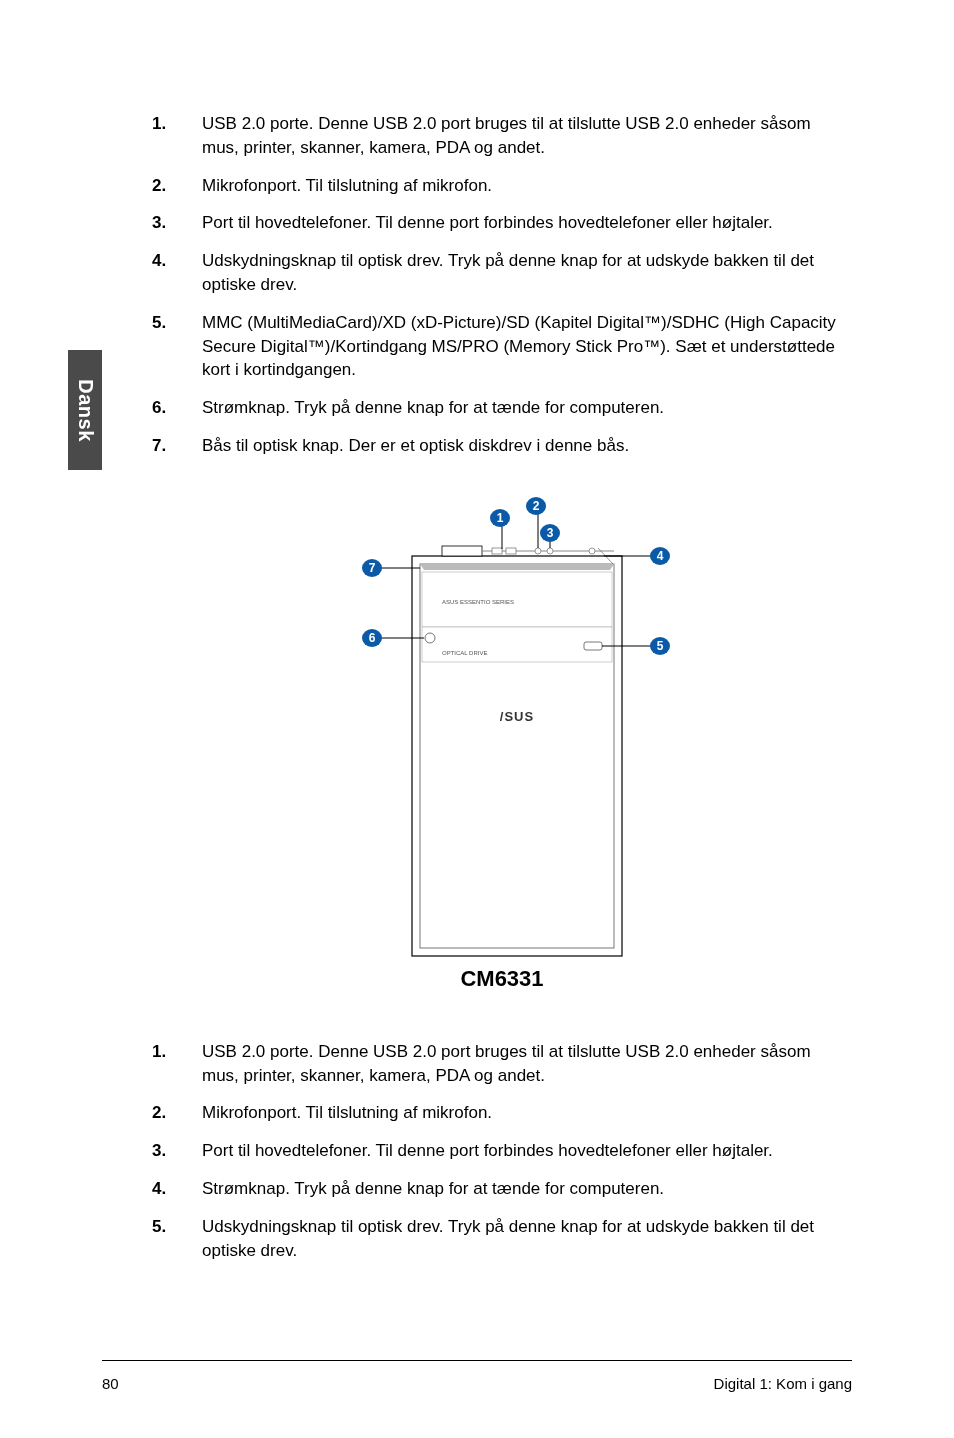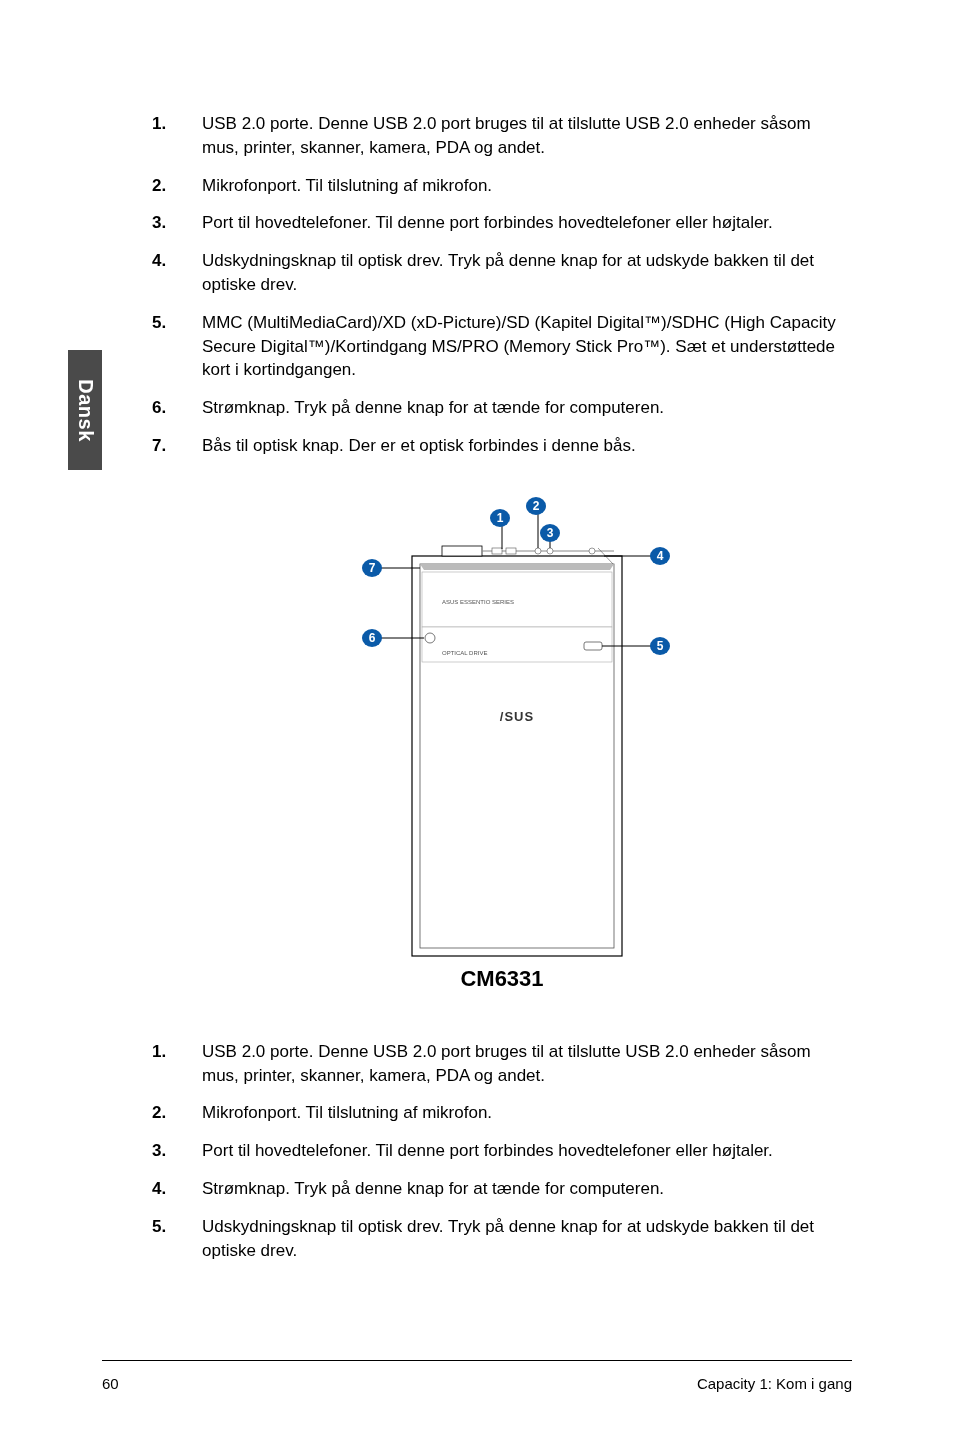--- a/index.html
+++ b/index.html
@@ -49,21 +49,21 @@
     <li>
         <span class="num">5.</span>
         <span class="body"><b>MMC (MultiMediaCard)/XD (xD-Picture)/SD (Kapitel Digital™)/SDHC (High Capacity Secure Digital™)/Kortindgang MS/PRO (Memory Stick Pro™).</b><span> Sæt et understøttede kort i kortindgangen.</span></span>
       </li>
     <li>
         <span class="num">6.</span>
         <span class="body"><b>Strømknap.</b><span> Tryk på denne knap for at tænde for computeren.</span></span>
       </li>
     <li>
         <span class="num">7.</span>
-        <span class="body"><b>Bås til optisk knap.</b><span> Der er et optisk forbindes i denne bås.</span></span>
+        <span class="body"><b>Bås til optisk knap.</b><span> Der er et optisk diskdrev i denne bås.</span></span>
       </li>
   </ol>
 
   <div class="diagram-wrap">
     <svg width="420" height="480" viewBox="0 0 420 480">
 
       <rect x="120" y="70" width="210" height="400" fill="#fff" stroke="#000" stroke-width="1.2"></rect>
       <rect x="128" y="78" width="194" height="384" fill="#fff" stroke="#555" stroke-width="0.8"></rect>
 
       <polygon points="128,78 322,78 318,84 132,84" fill="#bbb"></polygon>
@@ -155,18 +155,18 @@
       </li>
     <li>
         <span class="num">5.</span>
         <span class="body"><b>Udskydningsknap til optisk drev.</b><span> Tryk på denne knap for at udskyde bakken til det optiske drev.</span></span>
       </li>
   </ol>
 
   <div class="footer">
     <div class="footer-line"></div>
     <div class="footer-row">
-      <span>60</span>
-      <span>Capacity 1: Kom i gang</span>
+      <span>80</span>
+      <span>Digital 1: Kom i gang</span>
     </div>
   </div>
 
 </div>
 
 </body></html>

